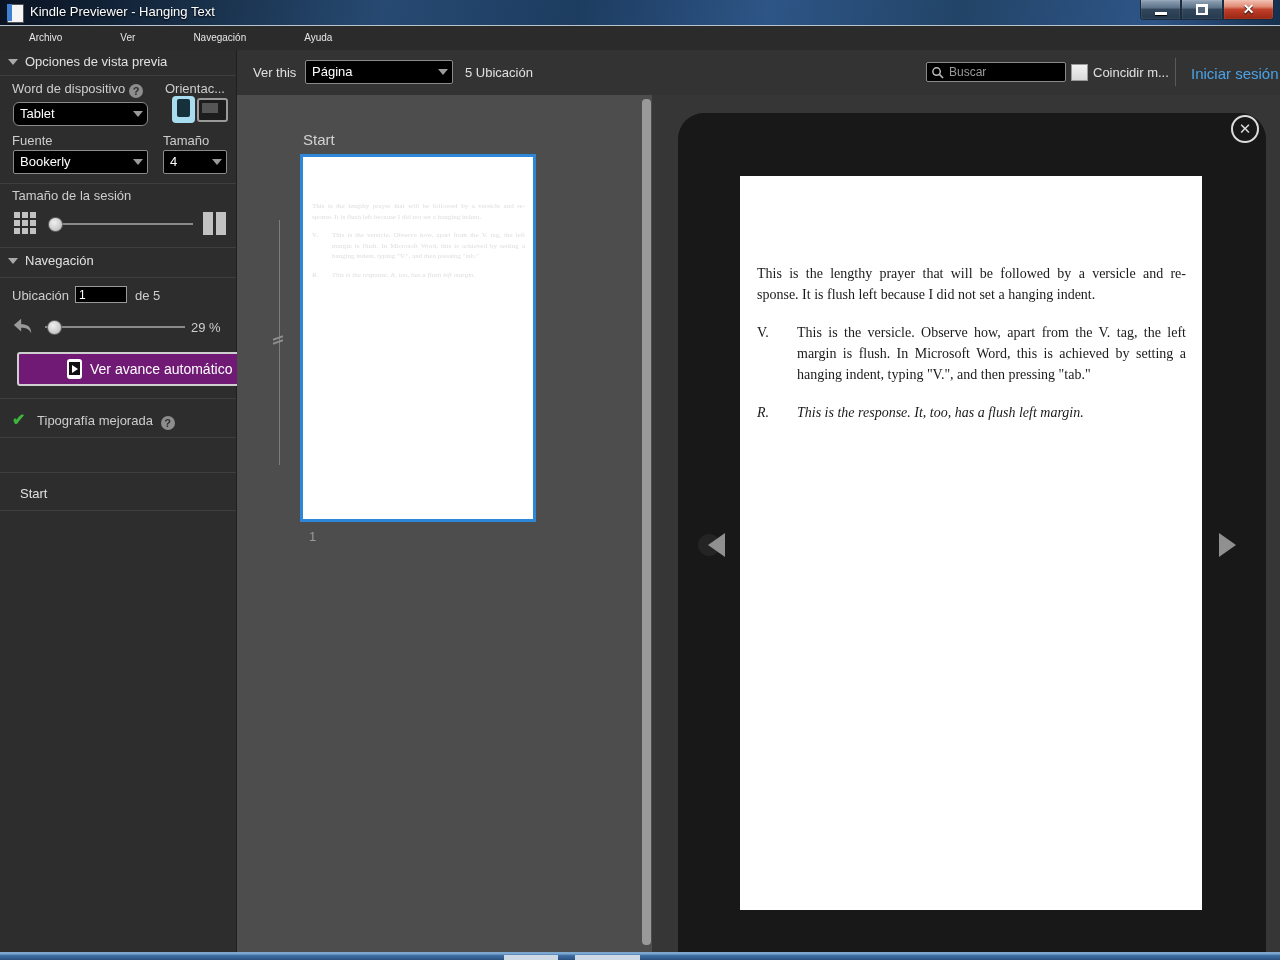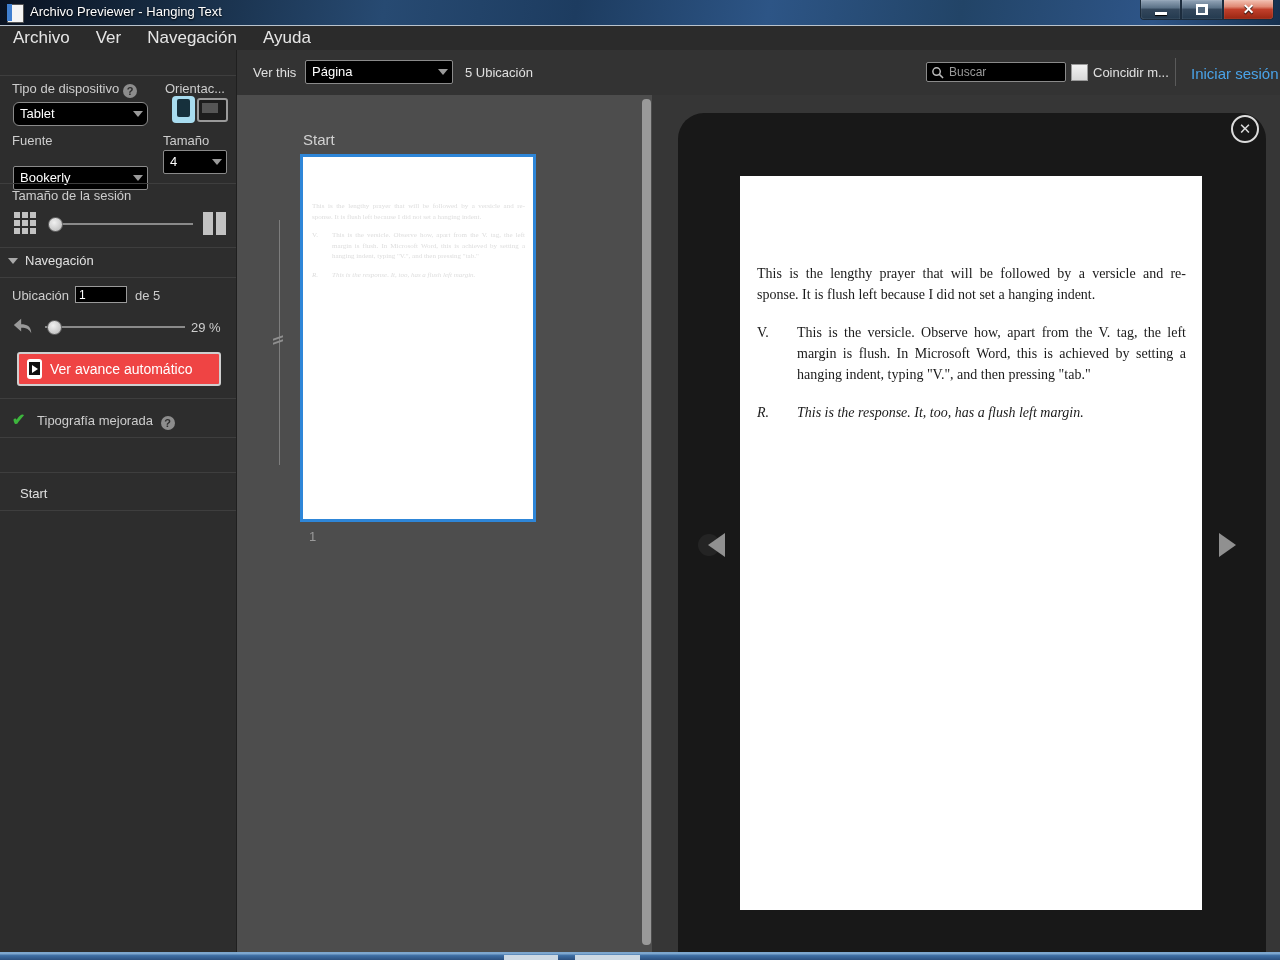--- a/index.html
+++ b/index.html
@@ -21,21 +21,21 @@
   .win-btn.close{width:49px;border-radius:0 0 4px 0;
     background:linear-gradient(#f3c1b2 0%,#e08a75 35%,#c1402b 50%,#992612 100%);}
   .glyph-min{width:12px;height:3px;background:#fff;margin-top:7px;box-shadow:0 1px 1px #000;}
   .glyph-restore{position:relative;width:12px;height:11px;}
   .glyph-restore .r1{position:absolute;right:0;top:0;width:8px;height:7px;border:2px solid #fff;}
   .glyph-restore .r2{position:absolute;left:0;bottom:0;width:7px;height:6px;border:2px solid #fff;background:#53687d;}
   .glyph-x{color:#fff;font-size:14px;font-weight:bold;text-shadow:0 1px 1px #000;line-height:19px;}
 
   
   .menubar{position:absolute;left:0;top:26px;width:1280px;height:24px;background:#2b2b2b;display:flex;align-items:center;}
-  .menu-item{padding:0 13px;font-size:17px;color:#e6e6e6;line-height:24px;cursor:default;}
+  .menu-item{padding:0 29px;font-size:10px;color:#e6e6e6;line-height:24px;cursor:default;}
 
   
   .sidebar{position:absolute;left:0;top:50px;width:236px;height:902px;background:#2d2d2d;border-right:1px solid #1f1f1f;}
   .sec-header{position:absolute;left:0;width:236px;height:22px;font-size:13px;color:#e0e0e0;}
   .tri{display:inline-block;width:0;height:0;border-left:5px solid transparent;border-right:5px solid transparent;border-top:6px solid #a9a9a9;margin:0 7px 1px 8px;vertical-align:middle;}
   .divider{position:absolute;left:0;width:236px;height:1px;background:#3e3e3e;}
   .sb-label{position:absolute;font-size:13px;color:#cdcdcd;white-space:nowrap;}
   .help-icon{display:inline-block;width:14px;height:14px;border-radius:50%;background:#8d8d8d;color:#2d2d2d;font-size:11px;font-weight:bold;text-align:center;line-height:14px;vertical-align:-2px;margin-left:4px;}
   .dropdown{position:absolute;height:22px;background:#000;border:1px solid #8a8a8a;border-radius:2px;color:#fff;font-size:13px;line-height:22px;padding-left:6px;box-sizing:content-box;}
   .dd-arrow{position:absolute;right:4px;top:8px;width:0;height:0;border-left:5px solid transparent;border-right:5px solid transparent;border-top:6px solid #9a9a9a;}
@@ -45,21 +45,21 @@
   .orient-landscape{width:27px;height:20px;background:#1d1d1d;border:2px solid #9a9a9a;border-radius:3px;position:relative;margin-bottom:1px;}
   .orient-landscape::after{content:"";position:absolute;left:3px;top:3px;width:16px;height:10px;background:#555;}
   .grid-icon{position:absolute;width:23px;height:23px;display:grid;grid-template-columns:repeat(3,6px);grid-template-rows:repeat(3,6px);gap:2px;}
   .grid-icon span{background:#c2c2c2;}
   .pane-icon{position:absolute;display:flex;gap:3px;}
   .pane-icon span{width:10px;height:23px;background:#c2c2c2;}
   .slider-track{position:absolute;height:2px;background:#8a8a8a;}
   .slider-handle{position:absolute;width:13px;height:13px;border-radius:50%;background:radial-gradient(circle at 40% 35%,#f0f0f0,#b5b5b5);border:1px solid #666;}
   .loc-input{position:absolute;width:44px;height:15px;background:#000;border:1px solid #9a9a9a;color:#fff;font-size:12px;padding:0 3px;font-family:"Liberation Sans",sans-serif;}
   .undo-icon{position:absolute;}
-  .auto-btn{position:absolute;left:17px;width:200px;height:30px;background:#ef4444;border:2px solid #cfcfcf;border-radius:3px;display:flex;align-items:center;color:#fff;font-size:14px;}
+  .auto-btn{position:absolute;left:17px;width:200px;height:30px;background:#701a75;border:2px solid #cfcfcf;border-radius:3px;display:flex;align-items:center;color:#fff;font-size:14px;padding-left:40px;}
   .auto-icon{width:15px;height:20px;background:#fff;border-radius:3px;margin:0 8px 0 8px;position:relative;}
   .auto-icon::before{content:"";position:absolute;left:2px;top:3px;width:11px;height:13px;background:#111;}
   .auto-icon::after{content:"";position:absolute;left:5px;top:6px;width:0;height:0;border-top:4px solid transparent;border-bottom:4px solid transparent;border-left:6px solid #fff;}
   .check{color:#3db53d;font-size:16px;font-weight:bold;}
 
   
   .toolbar{position:absolute;left:237px;top:50px;width:1043px;height:45px;background:#333;border-bottom:1px solid #272727;}
   .tb-label{position:absolute;font-size:13px;color:#e0e0e0;top:15px;}
   .search-box{position:absolute;left:689px;top:12px;width:138px;height:18px;background:#000;border:1px solid #8a8a8a;border-radius:2px;display:flex;align-items:center;}
   .search-box svg{margin:0 3px 0 4px;}
@@ -108,21 +108,21 @@
     background:linear-gradient(#7da7cf 0%,#7da7cf 20%,#3d6da3 45%,#2c5180 100%);}
   .taskbar-glimpse{position:absolute;top:3px;height:5px;background:#cdd9e4;}
 </style>
 </head>
 <body>
 
 <div id="app">
 
   <div class="titlebar">
     <div class="app-icon"></div>
-    <div class="title-text">Archivo Previewer - Hanging Text</div>
+    <div class="title-text">Kindle Previewer - Hanging Text</div>
     <div class="win-controls">
       <div class="win-btn minimize">
           <div class="glyph-min"></div>
         </div>
       <div class="win-btn restore">
           <div class="glyph-restore">
             <div class="r1"></div>
             <div class="r2"></div>
           </div>
         </div>
@@ -133,39 +133,42 @@
   </div>
 
   <div class="menubar">
     <div class="menu-item">Archivo</div>
     <div class="menu-item">Ver</div>
     <div class="menu-item">Navegación</div>
     <div class="menu-item">Ayuda</div>
   </div>
 
   <div class="sidebar">
+    <div class="sec-header" style="top:4px;">
+      <span class="tri"></span><span>Opciones de vista previa</span>
+    </div>
     <div class="divider" style="top:25px;"></div>
 
     <div class="sb-label" style="left:12px;top:31px;">
-      <span>Tipo de dispositivo</span><span class="help-icon">?</span>
+      <span>Word de dispositivo</span><span class="help-icon">?</span>
     </div>
     <div class="sb-label" style="left:165px;top:31px;">Orientac...</div>
 
     <div class="dropdown" style="left:13px;top:52px;width:127px;border-radius:6px;">
       <span>Tablet</span>
       <span class="dd-arrow"></span>
     </div>
     <div class="orient-wrap" style="left:172px;top:46px;">
       <div class="orient-portrait"></div>
       <div class="orient-landscape"></div>
     </div>
 
     <div class="sb-label" style="left:12px;top:83px;">Fuente</div>
     <div class="sb-label" style="left:163px;top:83px;">Tamaño</div>
-    <div class="dropdown" style="left:13px;top:116px;width:127px;">
+    <div class="dropdown" style="left:13px;top:100px;width:127px;">
       <span>Bookerly</span>
       <span class="dd-arrow"></span>
     </div>
     <div class="dropdown" style="left:163px;top:100px;width:56px;">
       <span>4</span>
       <span class="dd-arrow"></span>
     </div>
 
     <div class="divider" style="top:133px;"></div>
     <div class="sb-label" style="left:12px;top:138px;">Tamaño de la sesión</div>

